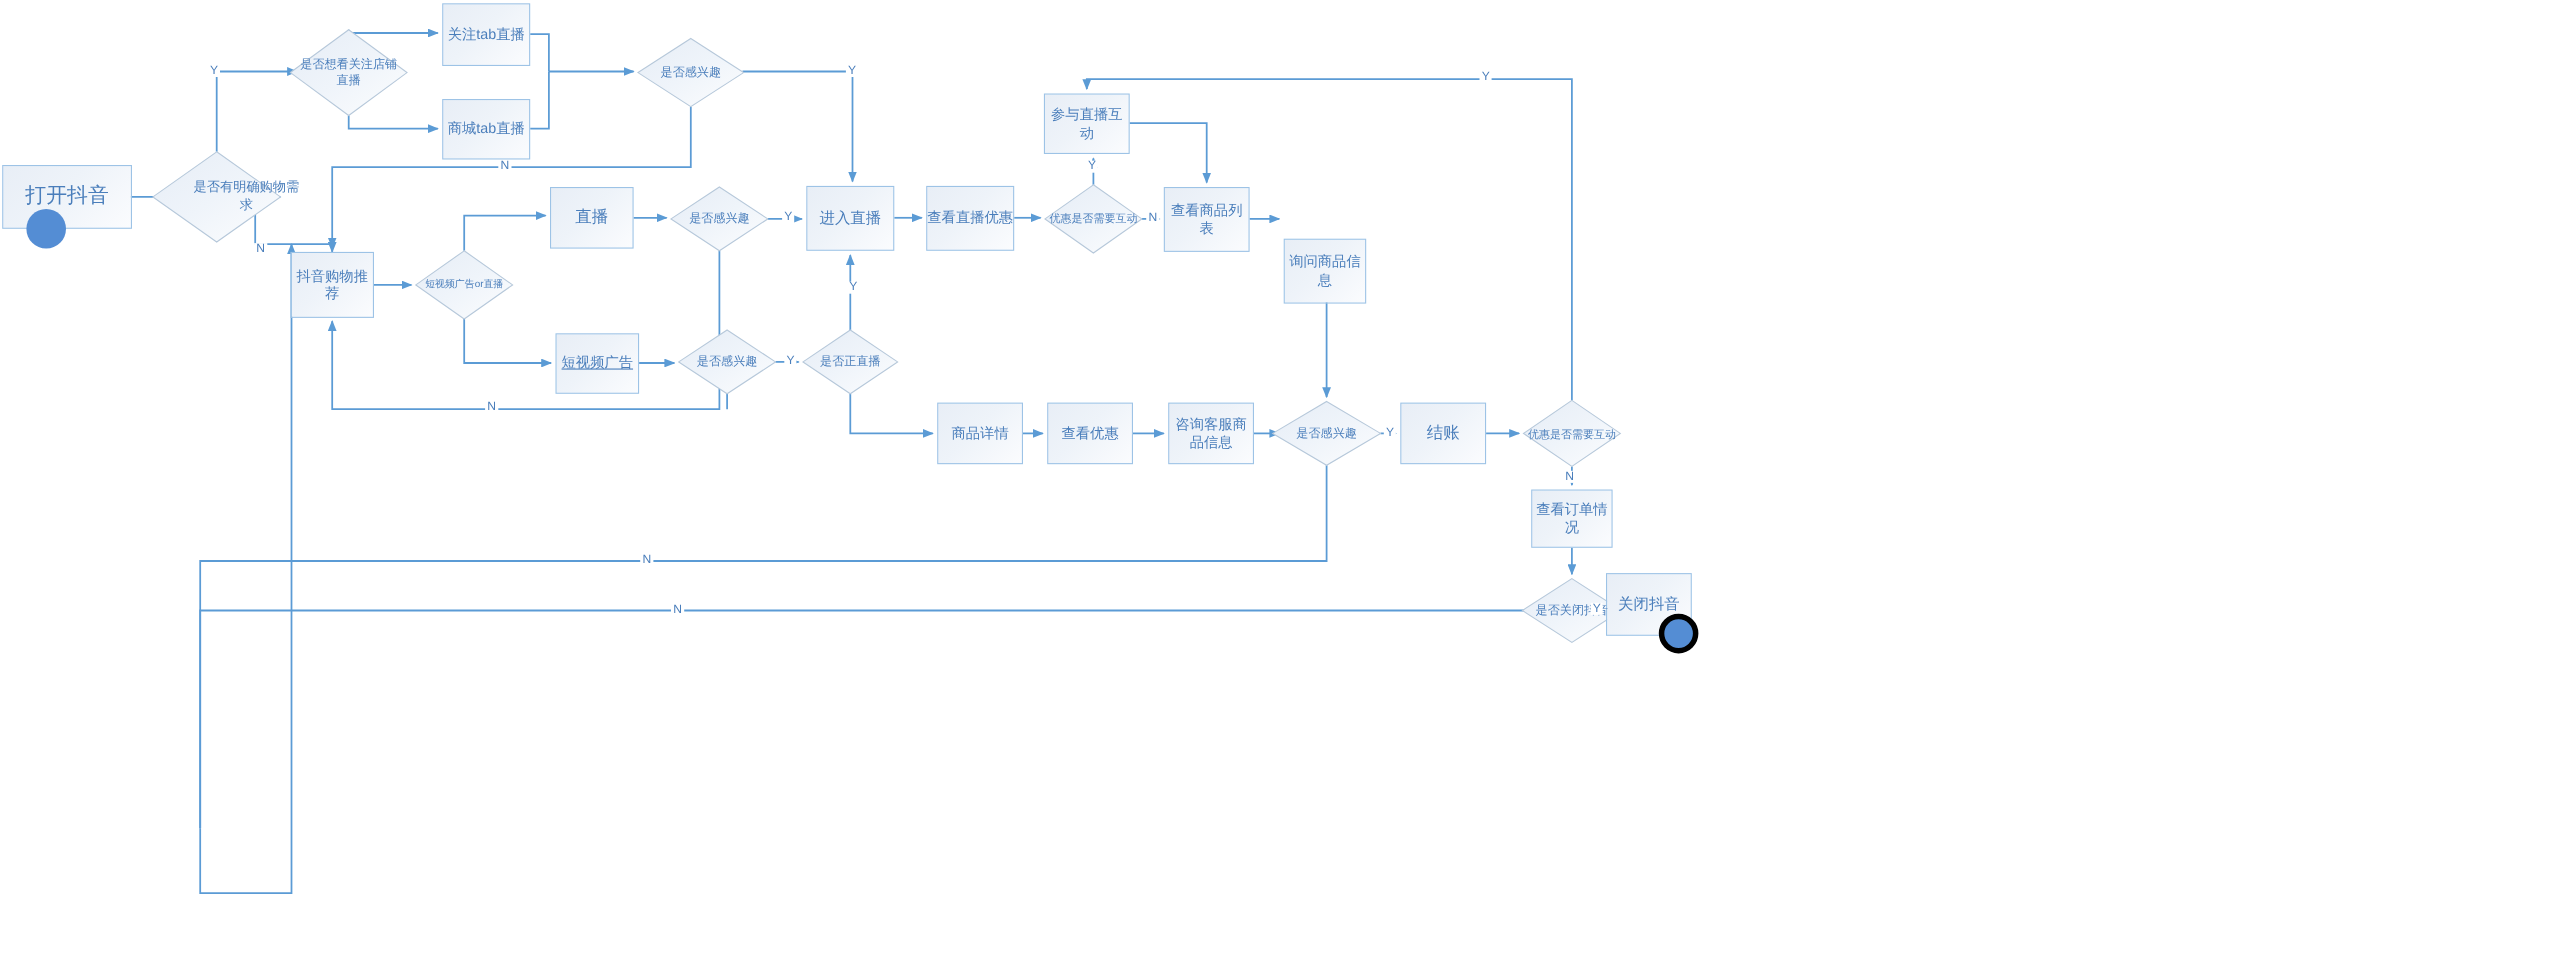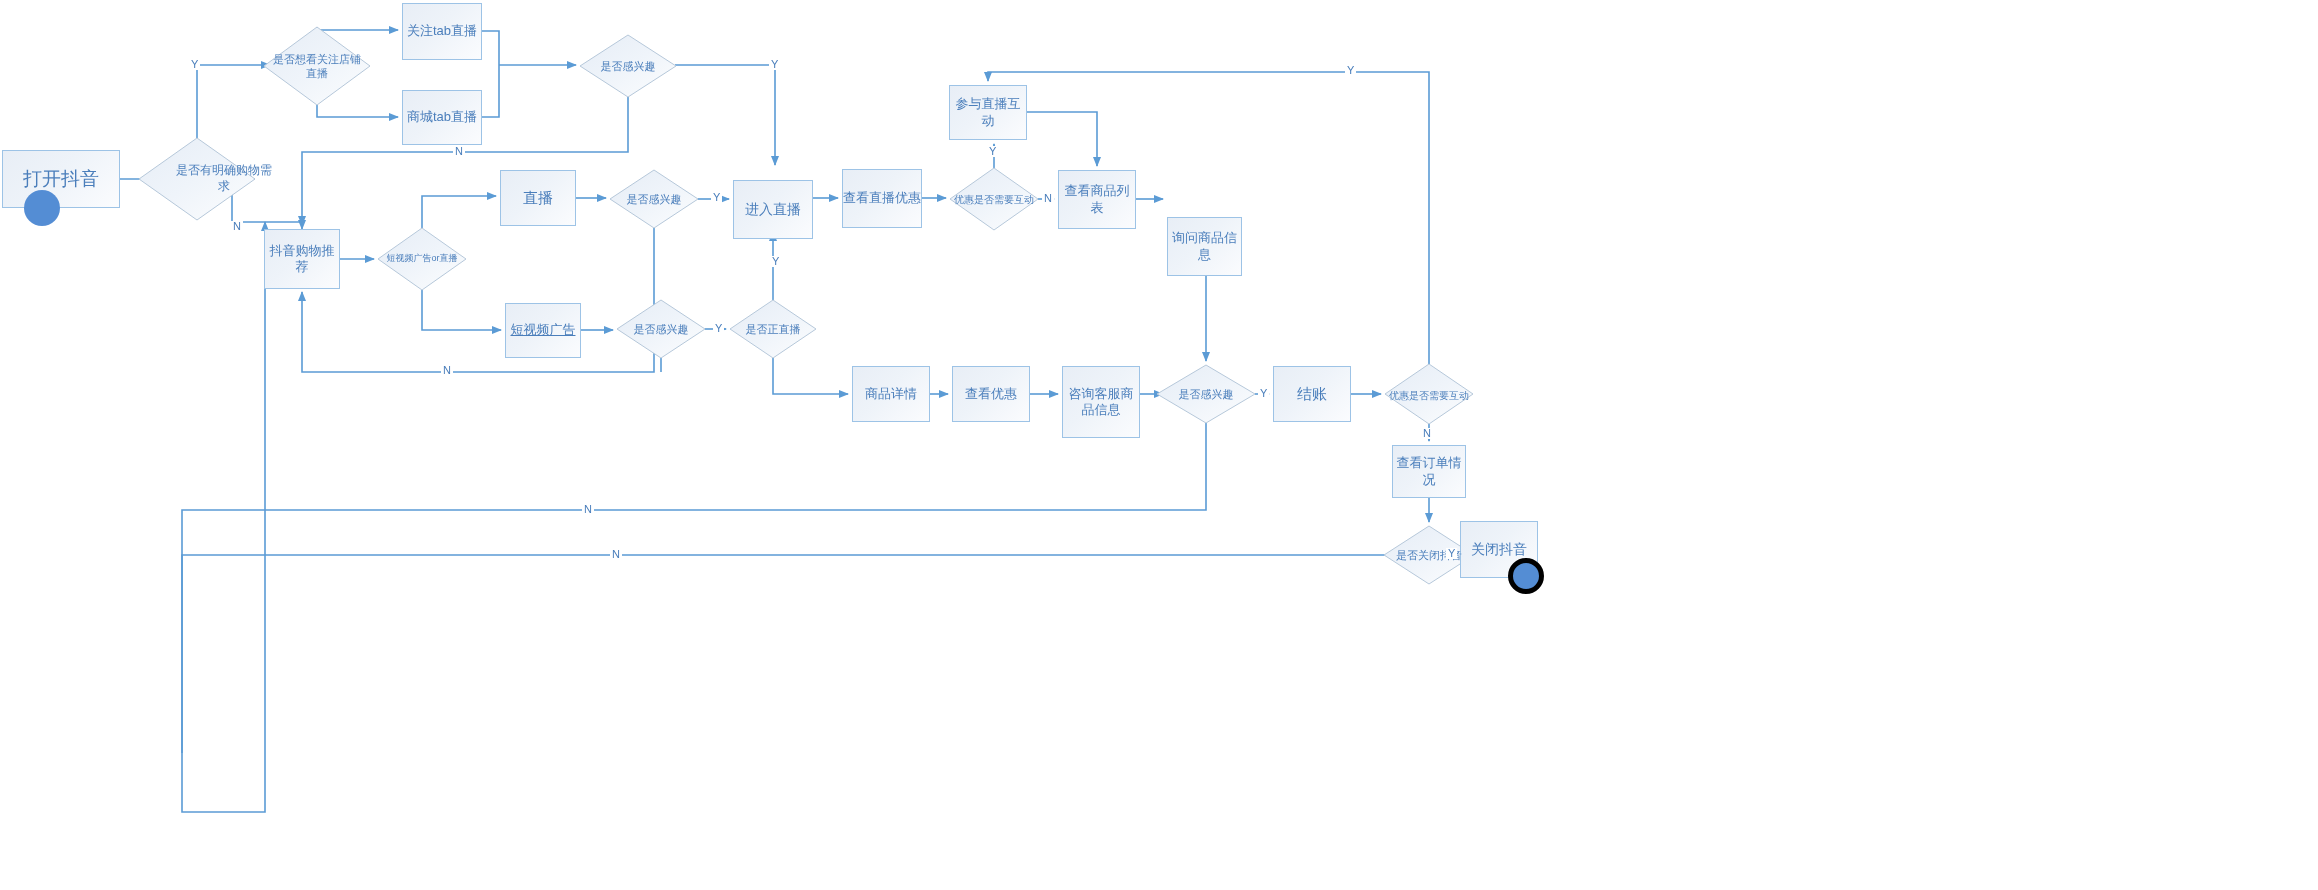--- a/index.html
+++ b/index.html
@@ -145,42 +145,42 @@
   </div>
   <div class="node proc" style="left:264px;top:229px;width:76px;height:60px;font-size:13px;">
     <span>抖音购物推荐</span>
   </div>
   <div class="node proc" style="left:500px;top:170px;width:76px;height:56px;font-size:15px;">
     <span>直播</span>
   </div>
   <div class="node proc" style="left:505px;top:303px;width:76px;height:55px;font-size:13px;text-decoration:underline;">
     <span>短视频广告</span>
   </div>
-  <div class="node proc" style="left:733px;top:169px;width:80px;height:59px;font-size:14px;margin-top:11px;">
+  <div class="node proc" style="left:733px;top:169px;width:80px;height:59px;font-size:14px;">
     <span>进入直播</span>
   </div>
   <div class="node proc" style="left:842px;top:169px;width:80px;height:59px;font-size:13px;">
     <span>查看直播优惠</span>
   </div>
   <div class="node proc" style="left:949px;top:85px;width:78px;height:55px;font-size:13px;">
     <span>参与直播互动</span>
   </div>
   <div class="node proc" style="left:1058px;top:170px;width:78px;height:59px;font-size:13px;">
     <span>查看商品列表</span>
   </div>
   <div class="node proc" style="left:1167px;top:170px;width:75px;height:59px;font-size:13px;margin-top:47px;">
     <span>询问商品信息</span>
   </div>
   <div class="node proc" style="left:852px;top:366px;width:78px;height:56px;font-size:13px;">
     <span>商品详情</span>
   </div>
   <div class="node proc" style="left:952px;top:366px;width:78px;height:56px;font-size:13px;">
     <span>查看优惠</span>
   </div>
-  <div class="node proc" style="left:1062px;top:366px;width:78px;height:72px;font-size:13px;">
+  <div class="node proc" style="left:1062px;top:366px;width:78px;height:56px;font-size:13px;">
     <span>咨询客服商品信息</span>
   </div>
   <div class="node proc" style="left:1273px;top:366px;width:78px;height:56px;font-size:15px;">
     <span>结账</span>
   </div>
   <div class="node proc" style="left:1392px;top:445px;width:74px;height:53px;font-size:13px;">
     <span>查看订单情况</span>
   </div>
   <div class="node proc" style="left:1460px;top:521px;width:78px;height:57px;font-size:14px;">
     <span>关闭抖音</span>

